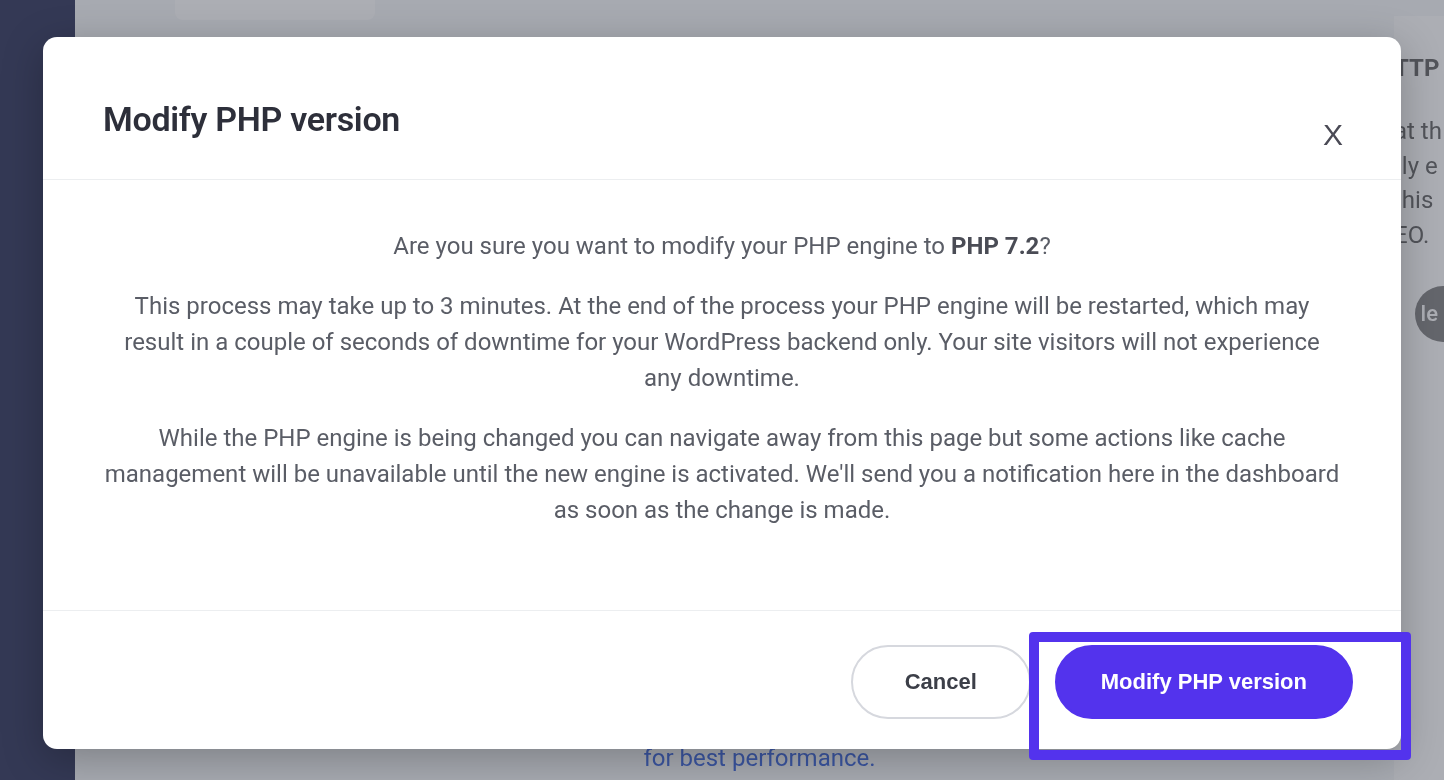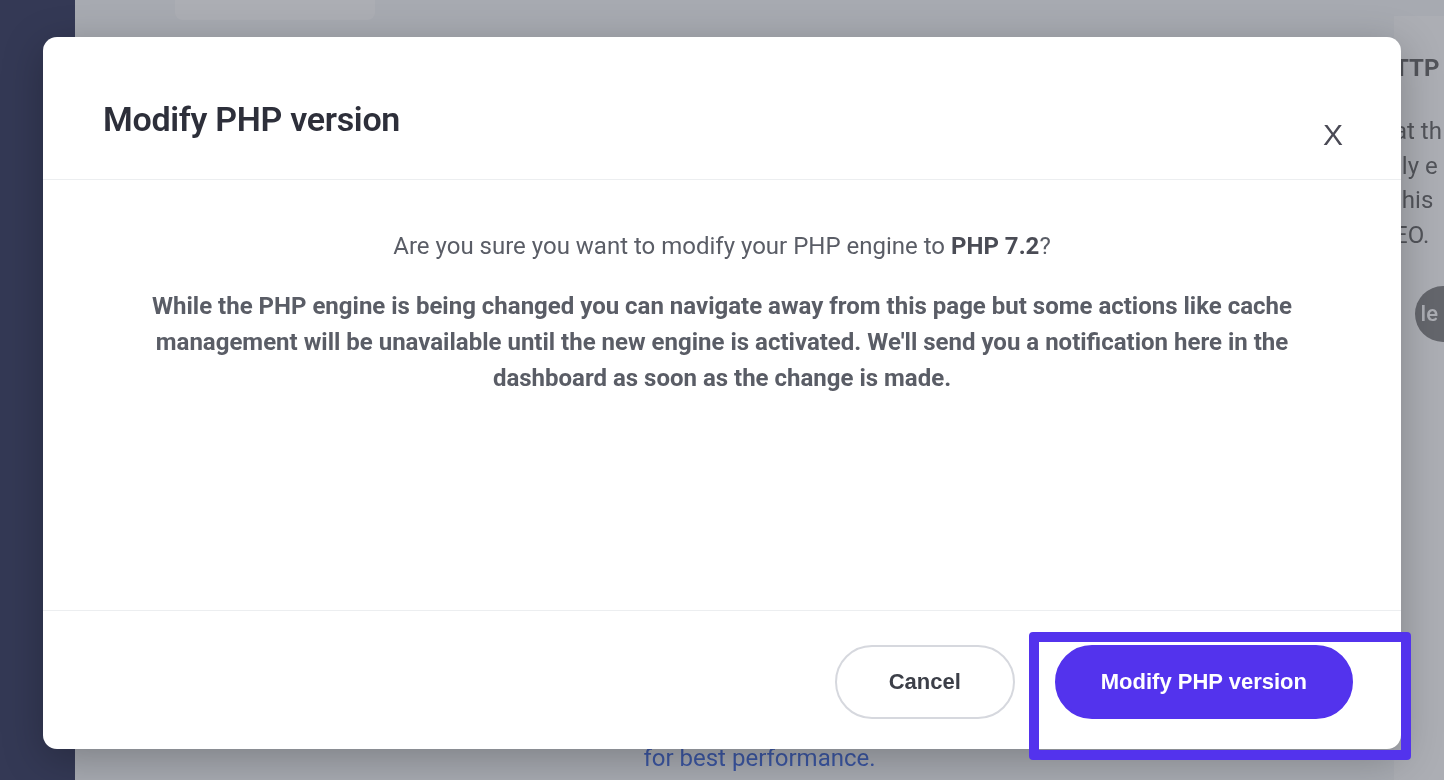--- a/index.html
+++ b/index.html
@@ -148,38 +148,37 @@
       font-size: 24px;
       line-height: 1.5;
     }
 
     .modal-body p {
       margin-bottom: 24px;
       text-align: center;
     }
     .modal-body p:last-child {
       margin-bottom: 0;
-      font-weight: bold;
     }
 
     .confirm-line {
       color: #5a5d66;
     }
     .confirm-line strong {
       color: #4a4c55;
       font-weight: 700;
     }
 
     .modal-footer {
       border-top: 1px solid #eceef0;
       padding: 34px 48px 30px 48px;
       display: flex;
       justify-content: flex-end;
       align-items: center;
-      gap: 40px;
+      gap: 24px;
     }
 
     .btn {
       font-size: 22px;
       font-weight: 600;
       border-radius: 40px;
       padding: 22px 44px;
       cursor: pointer;
       border: 2px solid transparent;
       white-space: nowrap;
@@ -234,20 +233,21 @@
     <h1 class="modal-title">Modify PHP version</h1>
     <button class="close-btn">
       <span>X</span>
     </button>
   </div>
 
   <div class="modal-body">
     <p class="confirm-line">
       <span>Are you sure you want to modify your PHP engine to </span><strong>PHP 7.2</strong><span>?</span>
     </p>
+    <p>This process may take up to 3 minutes. At the end of the process your PHP engine will be restarted, which may result in a couple of seconds of downtime for your WordPress backend only. Your site visitors will not experience any downtime.</p>
     <p>While the PHP engine is being changed you can navigate away from this page but some actions like cache management will be unavailable until the new engine is activated. We'll send you a notification here in the dashboard as soon as the change is made.</p>
   </div>
 
   <div class="modal-footer">
     <button class="btn btn-secondary">Cancel</button>
     <button class="btn btn-primary">Modify PHP version</button>
   </div>
 </div>
 
 <div class="highlight-box"></div>

